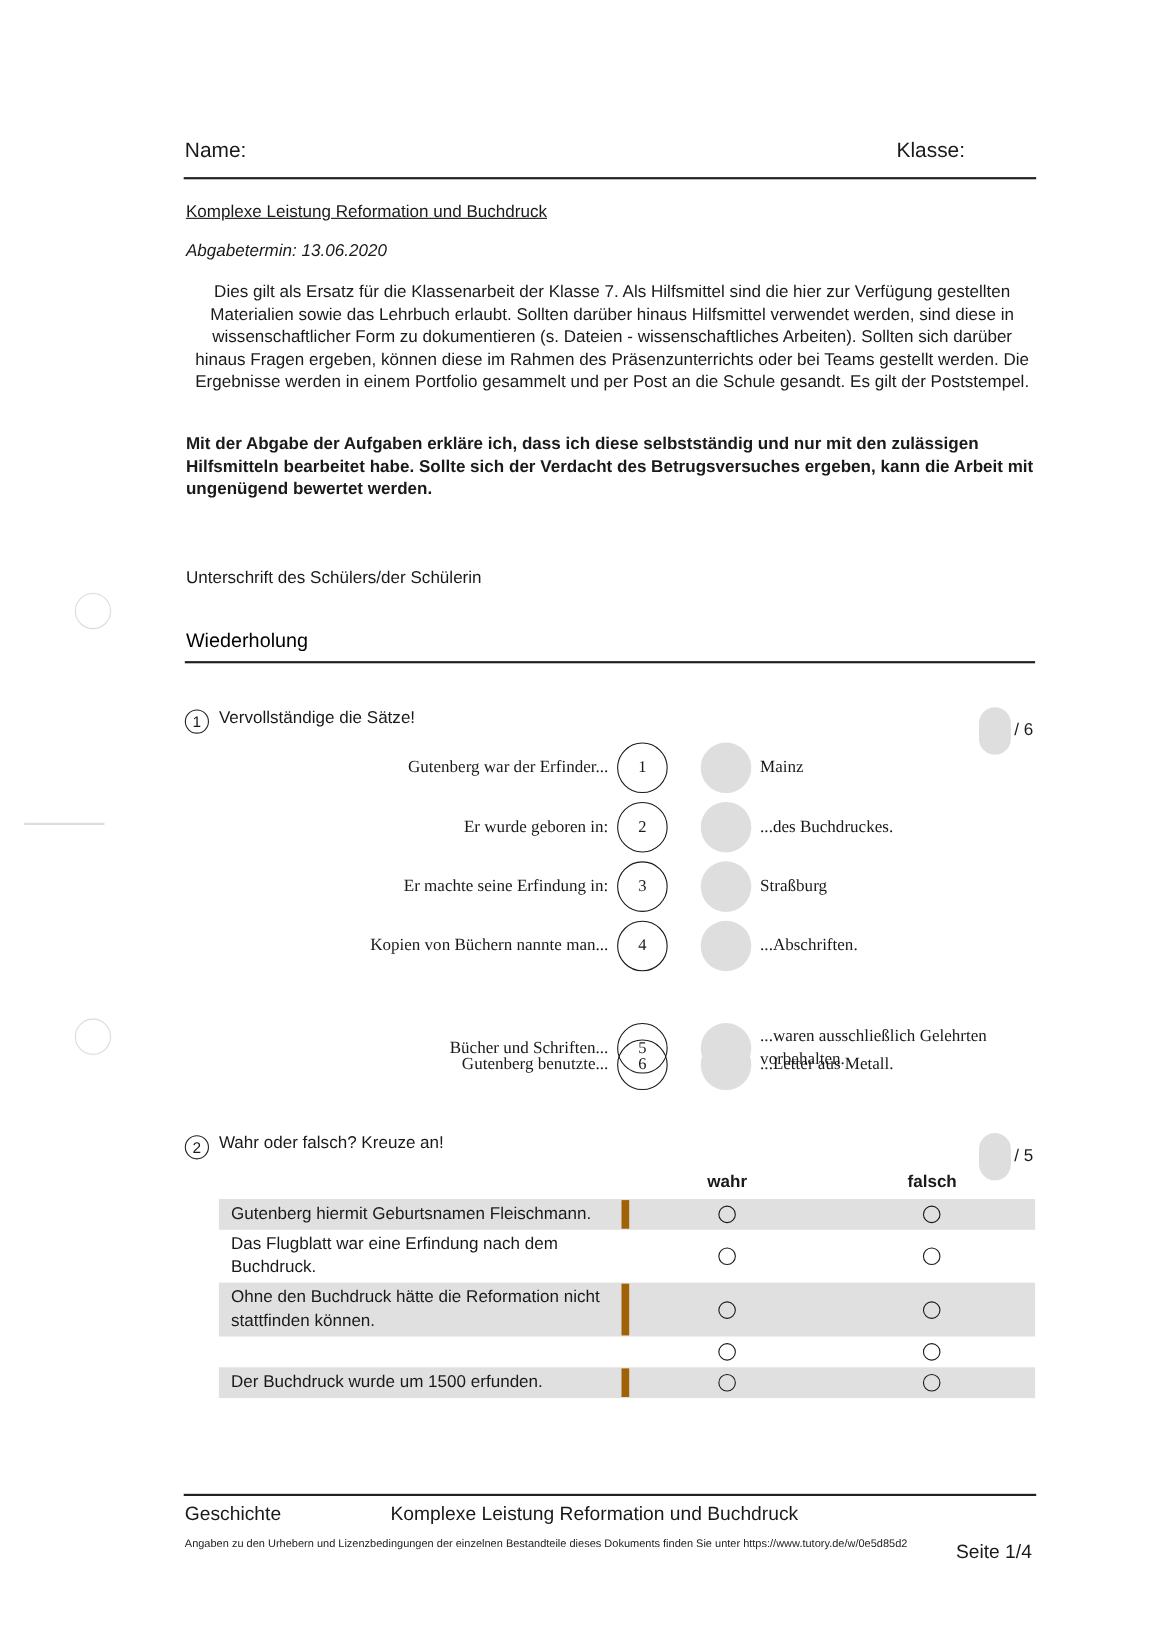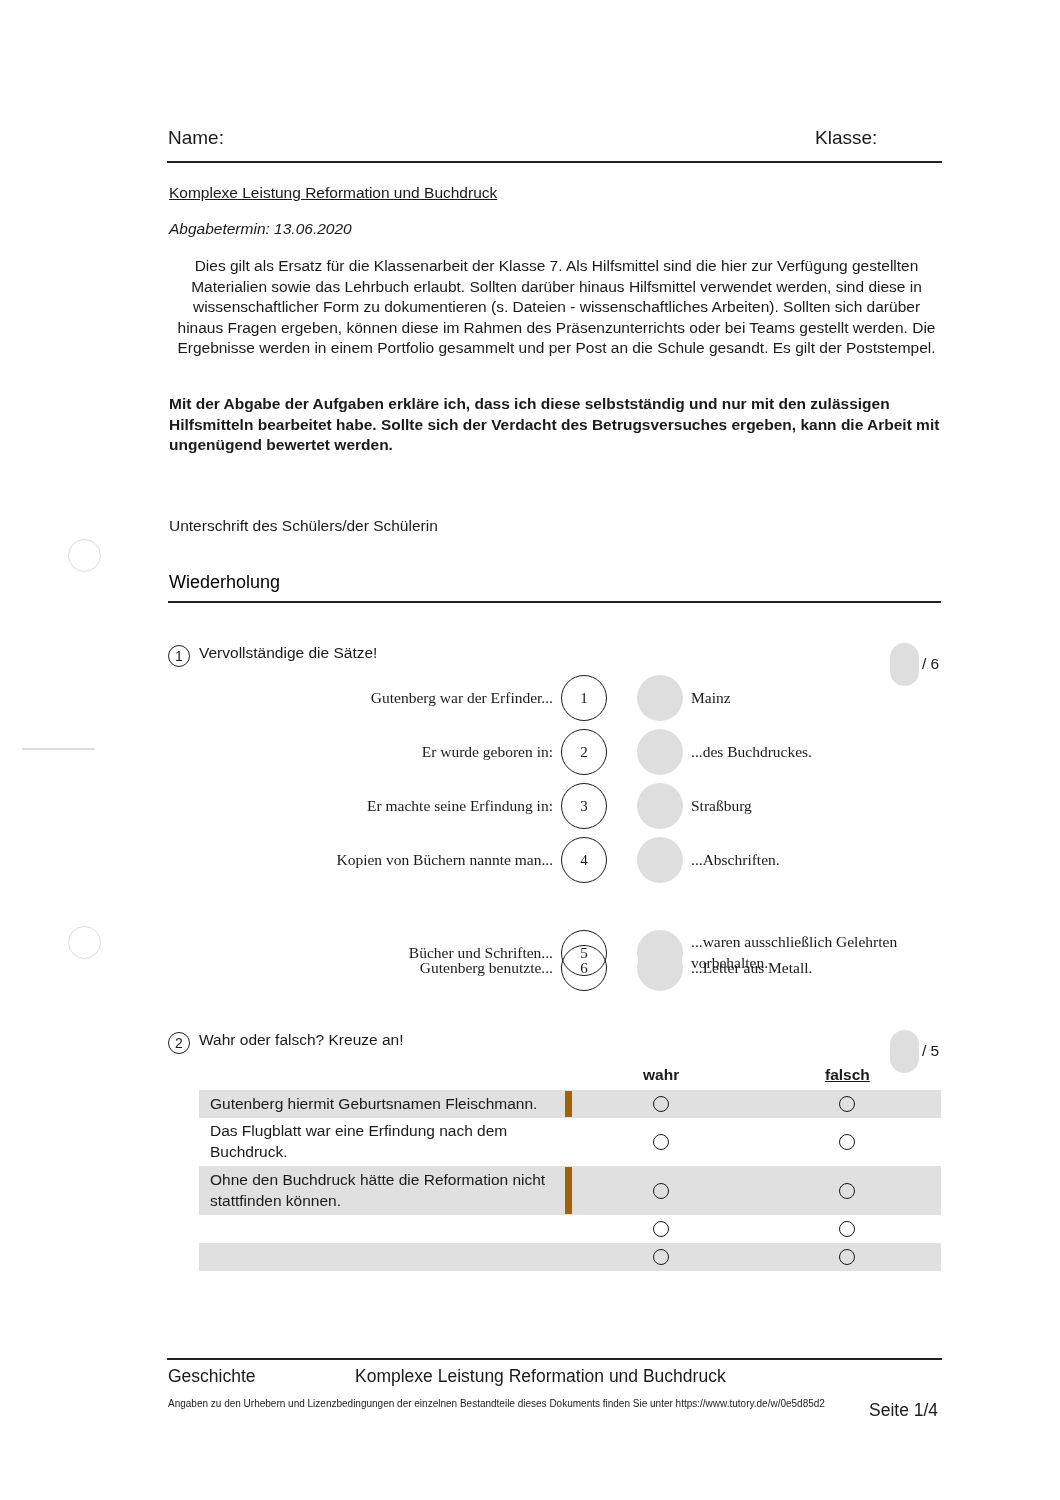--- a/index.html
+++ b/index.html
@@ -47,21 +47,21 @@
   
   .match-row { left: 0; width: 1060px; height: 46px; font-family: Liberation Serif, serif; }
   .match-left { position: absolute; right: 507px; top: 0; height: 46px; display: flex; align-items: center; font-size: 15.5px; white-space: nowrap; }
   .match-num { position: absolute; left: 561px; top: 0; width: 46px; height: 46px; border: 1.8px solid #1a1a1a; border-radius: 50%; display: flex; align-items: center; justify-content: center; font-size: 15px; }
   .match-dot { position: absolute; left: 637px; top: 0; width: 46px; height: 46px; border-radius: 50%; background: #dedede; }
   .match-right { position: absolute; left: 691px; top: 0; height: 46px; display: flex; align-items: center; font-size: 15.5px; line-height: 20.6px; width: 260px; }
 
   
   .tf-header { top: 1066px; font-size: 15.5px; font-weight: bold; }
   .tf-h-wahr { left: 643px; }
-  .tf-h-falsch { left: 825px; text-decoration: underline; }
+  .tf-h-falsch { left: 825px; }
   .tf-table { left: 199px; top: 1090px; width: 742px; }
   .tf-row { display: flex; align-items: center; width: 742px; }
   .tf-row.shaded { background: #e0e0e0; }
   .tf-stmt { width: 373px; padding: 3px 0 3px 11px; font-size: 15.5px; line-height: 20.6px; border-right: 7px solid #a16207; }
   .tf-row:not(.shaded) .tf-stmt { border-right: none; }
   .tf-radio { position: absolute; width: 16px; height: 16px; border: 1.8px solid #1a1a1a; border-radius: 50%; top: 50%; transform: translateY(-50%); background: transparent; }
   .tf-radio.wahr { left: 454px; }
   .tf-radio.falsch { left: 640px; }
 
   
@@ -155,20 +155,21 @@
   <div class="tf-row shaded" style="height:49px; position:relative;">
     <div class="tf-stmt">Ohne den Buchdruck hätte die Reformation nicht stattfinden können.</div>
     <div class="tf-radio wahr"></div>
     <div class="tf-radio falsch"></div>
   </div>
   <div class="tf-row" style="height:28px; position:relative;">
     <div class="tf-radio wahr"></div>
     <div class="tf-radio falsch"></div>
   </div>
   <div class="tf-row shaded" style="height:28px; position:relative;">
+    <div class="tf-stmt">Der Buchdruck wurde um 1500 erfunden.</div>
     <div class="tf-radio wahr"></div>
     <div class="tf-radio falsch"></div>
   </div>
 </div>
 
 <div class="abs footer-line"></div>
 <div class="abs footer-subject">Geschichte</div>
 <div class="abs footer-title">Komplexe Leistung Reformation und Buchdruck</div>
 <div class="abs footer-page">Seite 1/4</div>
 <div class="abs footer-license">Angaben zu den Urhebern und Lizenzbedingungen der einzelnen Bestandteile dieses Dokuments finden Sie unter https://www.tutory.de/w/0e5d85d2</div>

